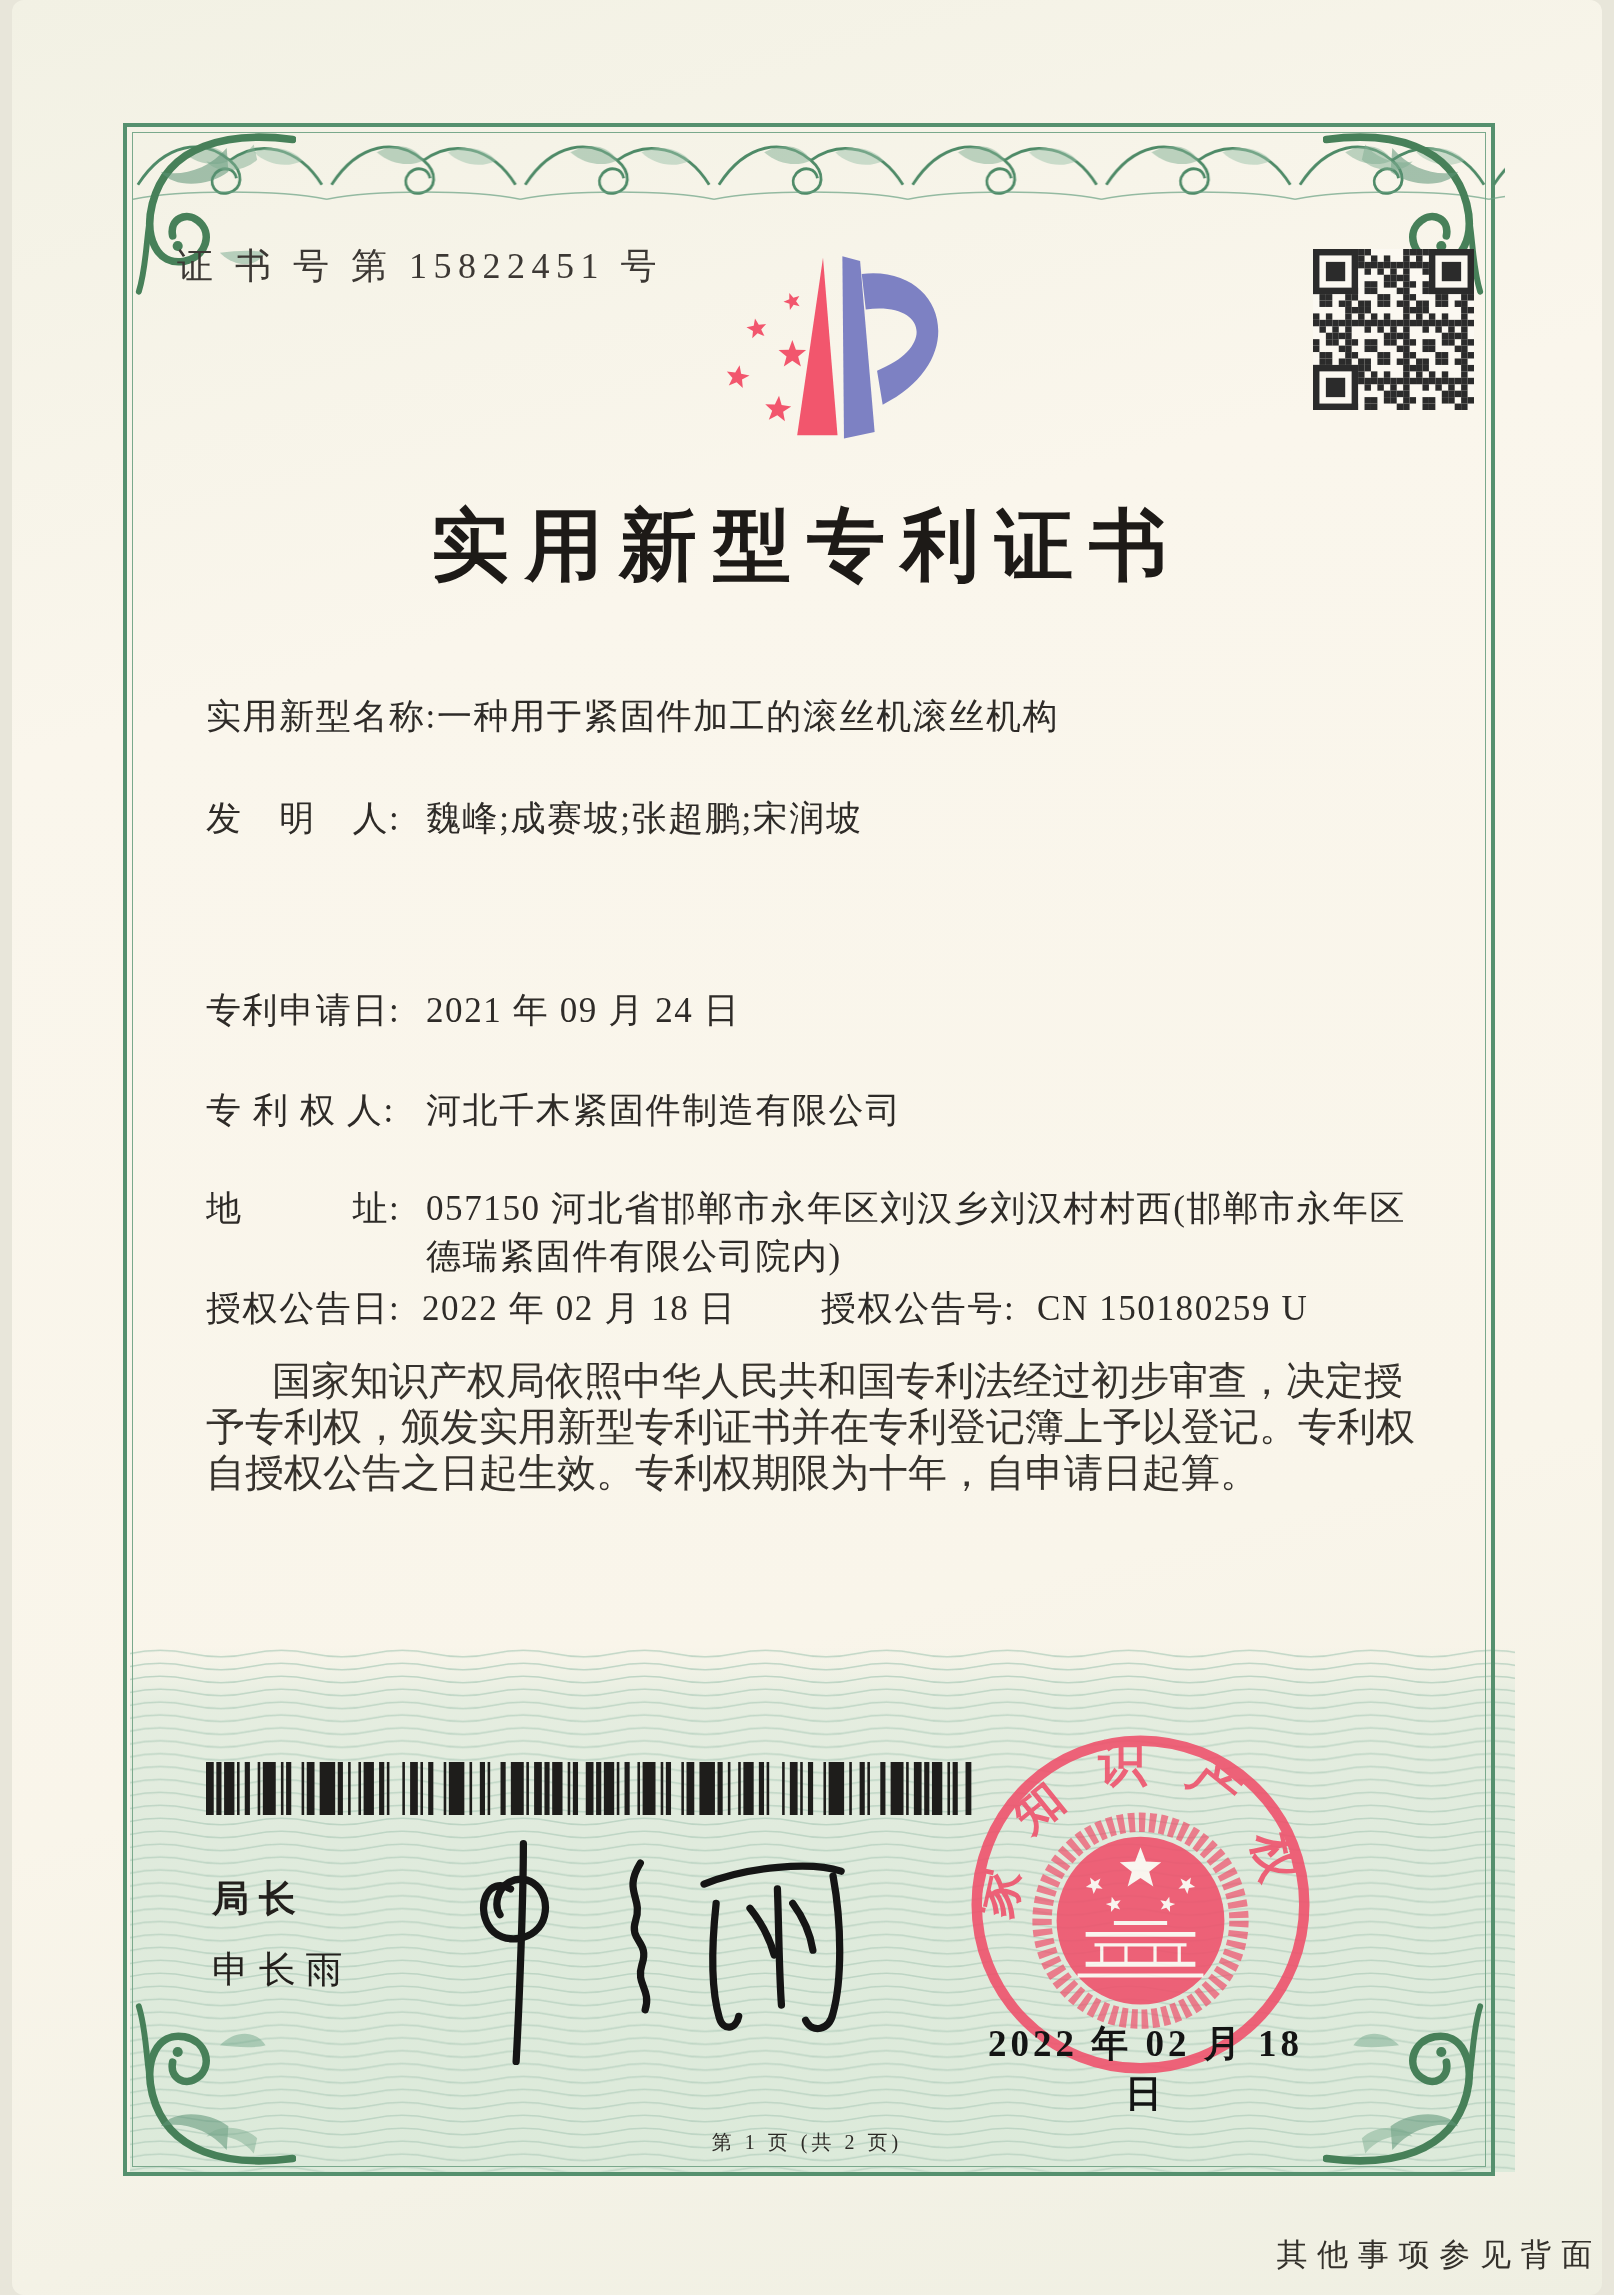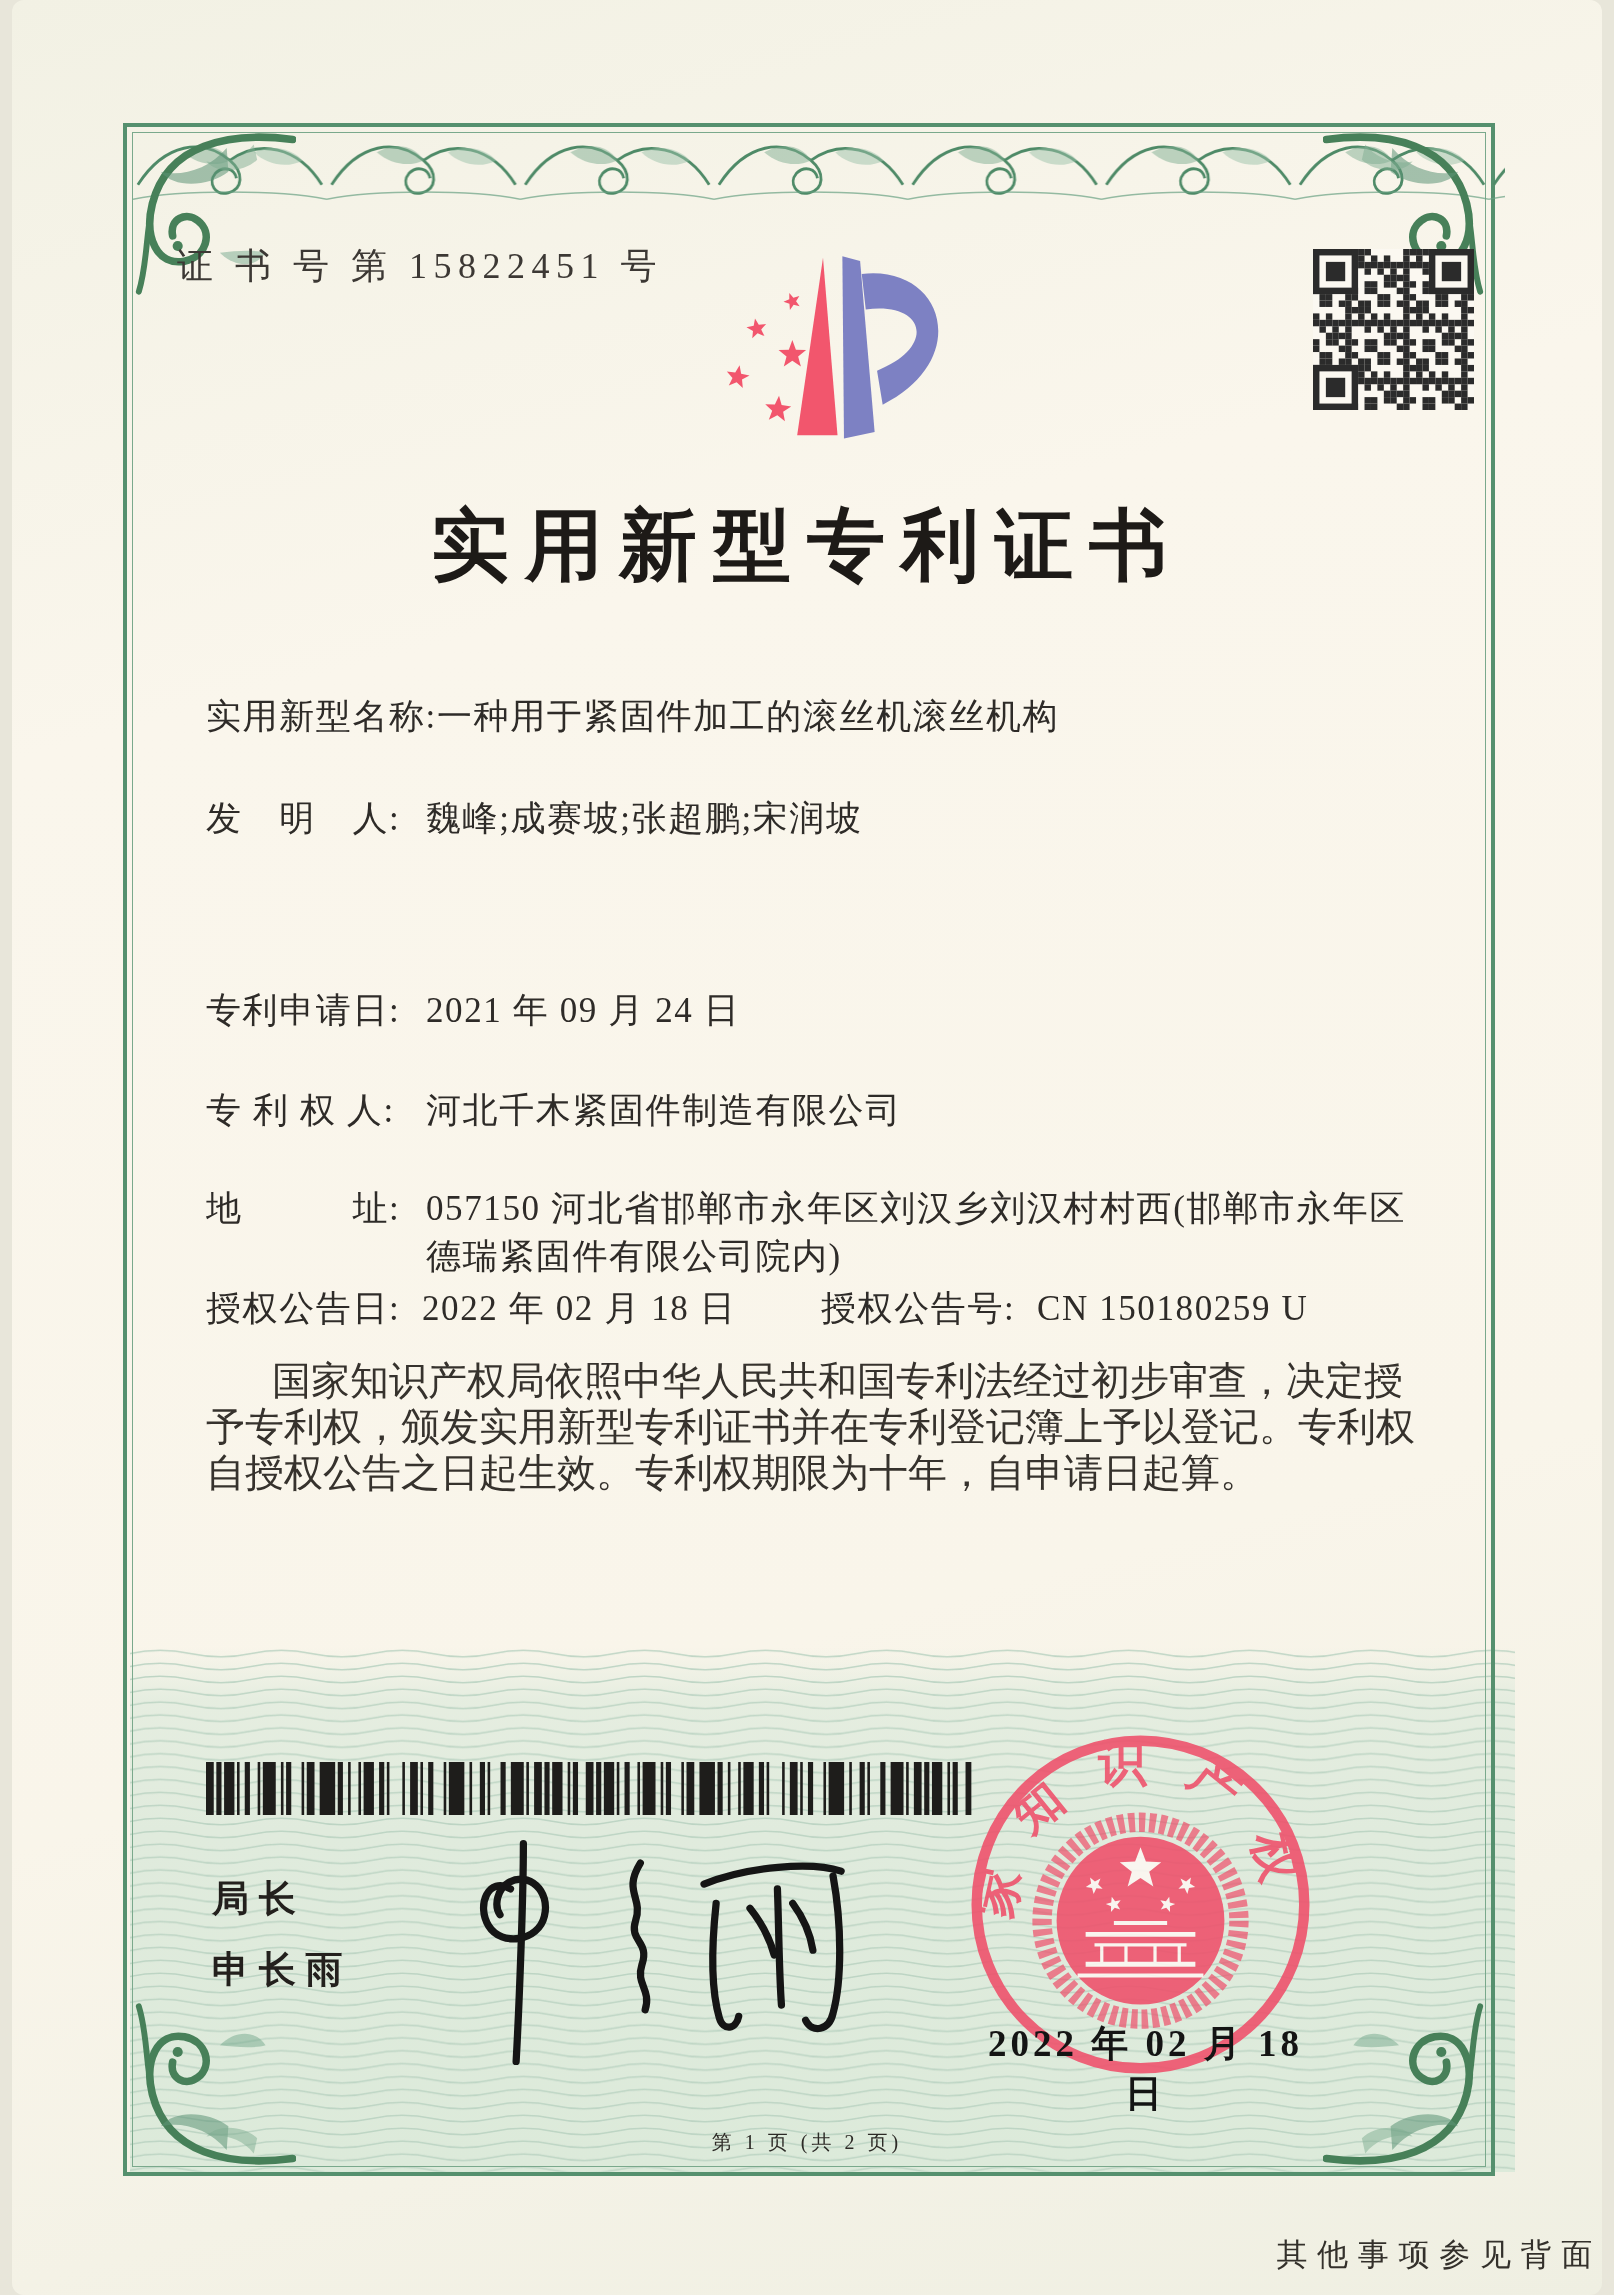--- a/index.html
+++ b/index.html
@@ -24,21 +24,21 @@
   .row .lbl{flex:0 0 220px;white-space:nowrap;}
   .row .val{max-width:997px;}
   .grant-row{left:194px;width:1243px;font-size:35px;line-height:48px;letter-spacing:1.6px;}
   .grant-right{position:absolute;left:615px;top:0;white-space:nowrap;}
   .paras{left:194px;top:1358px;width:1233px;font-size:39px;line-height:46px;color:#36322d;}
   .paras p{margin:0;text-indent:66px;}
   .barcode{left:194px;top:1762px;width:771px;height:53px;}
   .signer-title{left:200px;top:1874px;font-size:37px;letter-spacing:9.7px;
     font-family:"Liberation Sans","DejaVu Sans",sans-serif;font-weight:600;color:#23201d;}
   .signer-name{left:200px;top:1945px;font-size:37px;letter-spacing:9.7px;
-    font-family:"Liberation Sans","DejaVu Sans",sans-serif;font-weight:700;color:#23201d;}
+    font-family:"Liberation Sans","DejaVu Sans",sans-serif;font-weight:400;color:#23201d;}
   .signature{left:420px;top:1826px;}
   .seal{left:951px;top:1727px;}
   .seal-date{left:960px;top:2019px;width:347px;text-align:center;font-size:37px;
     letter-spacing:4px;color:#141414;font-weight:600;}
   .page-num{left:0;top:2129px;width:100%;text-align:center;font-size:20px;letter-spacing:4px;color:#2c2a26;}
   .back-note{left:0;top:2234px;width:100%;text-align:right;font-size:31px;letter-spacing:9.7px;color:#33302b;}
   .band{left:121px;top:128px;width:1372px;height:81px;}
   .corner{width:169px;height:169px;}
   .c-tl{left:115px;top:126px;} .c-tr{right:110px;top:126px;}
   .c-bl{left:115px;bottom:123px;} .c-br{right:110px;bottom:123px;}

